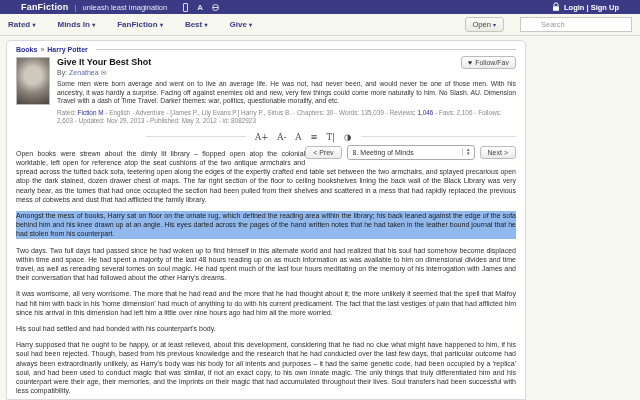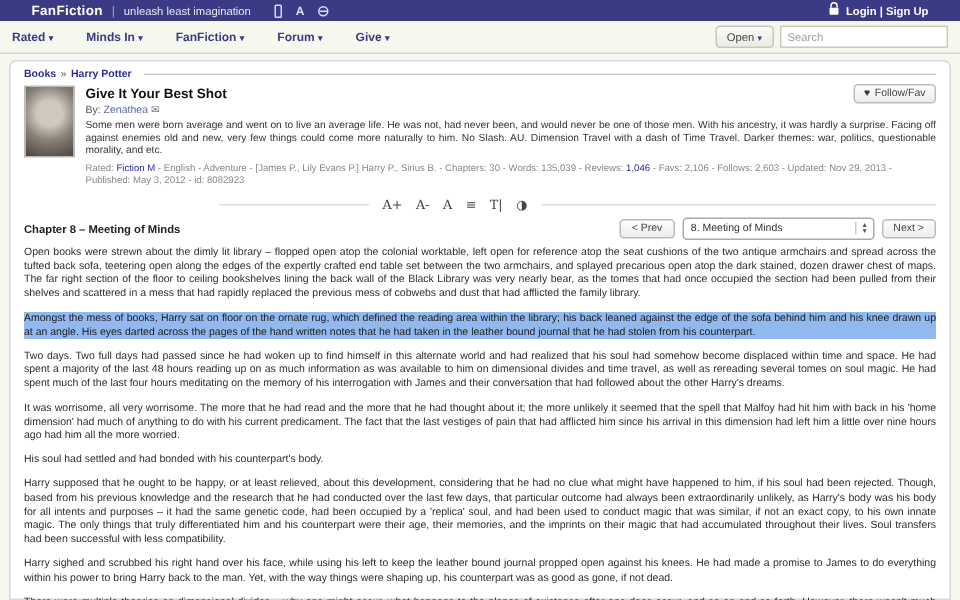--- a/index.html
+++ b/index.html
@@ -22,26 +22,26 @@
   .login { font-size:7.5px; font-weight:bold; color:#fff; }
 
   
   .menubar { position:absolute; top:14px; left:0; width:640px; height:22px; background:#f6f7ee;
              border-bottom:1px solid #d9d9cf; display:flex; align-items:center; padding:0 8px; }
   .menu-item { font-size:8px; color:#3b3b85; font-weight:bold; margin-right:22px; }
   .caret { font-size:6px; color:#3b3b85; }
   .menubar-right { margin-left:auto; display:flex; align-items:center; gap:4px; }
   .story-btn { font-size:7.5px; color:#444; background:linear-gradient(#fafaf7,#ebebe4); border:1px solid #c6c6bc;
                border-radius:3px; padding:2px 7px; }
-  .search-input { width:112px; height:15px; font-size:7.5px; border:1px solid #c9c9c0; background:#fff; padding:0 4px;
-                  font-family:"Liberation Sans", sans-serif; color:#333; }
+  .search-input { width:112px; height:15px; font-size:7.5px; border:1px solid #c9c9c0; background:#fff; padding:0 20px;
+                  font-family:"Liberation Sans", sans-serif; color:#333;margin-left:12px; }
   .search-input::placeholder { color:#999; }
 
   
-  .panel { position:absolute; top:40px; left:6px; width:628px; height:360px; background:#fff;
+  .panel { position:absolute; top:40px; left:6px; width:520px; height:360px; background:#fff;
            border:1px solid #d8d8d8; border-radius:5px 5px 0 0; padding:5px 9px 0 9px; }
   .crumb-row { display:flex; align-items:center; }
   .crumb { font-size:7px; color:#2b2b9a; font-weight:bold; }
   .crumb-sep { font-size:7px; color:#555; margin:0 3px; }
   .crumb-line { flex:1; border-top:1px solid #ccc; margin-left:8px; }
 
   .followfav { position:absolute; top:15px; right:9px; font-size:7px; color:#444;
                background:linear-gradient(#fdfdfd,#ececec); border:1px solid #bbb; border-radius:3px;
                padding:2px 6px; display:flex; align-items:center; gap:3px; }
   .heart { color:#333; font-size:7px; }
@@ -97,21 +97,21 @@
         </svg>
     </span>
     <a class="login">Login | Sign Up</a>
   </span>
 </div>
 
 <div class="menubar">
   <a class="menu-item"><span>Rated</span> <span class="caret">▾</span></a>
   <a class="menu-item"><span>Minds In</span> <span class="caret">▾</span></a>
   <a class="menu-item"><span>FanFiction</span> <span class="caret">▾</span></a>
-  <a class="menu-item"><span>Forum</span> <span class="caret">▾</span></a>
+  <a class="menu-item"><span>Best</span> <span class="caret">▾</span></a>
   <a class="menu-item"><span>Give</span> <span class="caret">▾</span></a>
   <span class="menubar-right">
     <a class="story-btn"><span>Open</span> <span class="caret">▾</span></a>
     <input class="search-input" type="text" placeholder="Search" style="">
   </span>
 </div>
 
 <div class="panel">
   <div class="crumb-row">
     <a class="crumb">Books</a>
@@ -155,21 +155,20 @@
     <div class="chap-select">
       <span>8. Meeting of Minds</span>
       <span class="stepper">
         <span>▲</span>
         <span>▼</span>
       </span>
     </div>
     <a class="navbtn">Next &gt;</a>
   </div>
 
-  <div class="chap-heading">Chapter 8 – Meeting of Minds</div>
 
   <div class="story-text">
     <p>Open books were strewn about the dimly lit library – flopped open atop the colonial worktable, left open for reference atop the seat cushions of the two antique armchairs and spread across the tufted back sofa, teetering open along the edges of the expertly crafted end table set between the two armchairs, and splayed precarious open atop the dark stained, dozen drawer chest of maps. The far right section of the floor to ceiling bookshelves lining the back wall of the Black Library was very nearly bear, as the tomes that had once occupied the section had been pulled from their shelves and scattered in a mess that had rapidly replaced the previous mess of cobwebs and dust that had afflicted the family library.</p>
     <p class="selected">Amongst the mess of books, Harry sat on floor on the ornate rug, which defined the reading area within the library; his back leaned against the edge of the sofa behind him and his knee drawn up at an angle. His eyes darted across the pages of the hand written notes that he had taken in the leather bound journal that he had stolen from his counterpart.</p>
     <p>Two days. Two full days had passed since he had woken up to find himself in this alternate world and had realized that his soul had somehow become displaced within time and space. He had spent a majority of the last 48 hours reading up on as much information as was available to him on dimensional divides and time travel, as well as rereading several tomes on soul magic. He had spent much of the last four hours meditating on the memory of his interrogation with James and their conversation that had followed about the other Harry's dreams.</p>
     <p>It was worrisome, all very worrisome. The more that he had read and the more that he had thought about it; the more unlikely it seemed that the spell that Malfoy had hit him with back in his 'home dimension' had much of anything to do with his current predicament. The fact that the last vestiges of pain that had afflicted him since his arrival in this dimension had left him a little over nine hours ago had him all the more worried.</p>
     <p>His soul had settled and had bonded with his counterpart's body.</p>
     <p>Harry supposed that he ought to be happy, or at least relieved, about this development, considering that he had no clue what might have happened to him, if his soul had been rejected. Though, based from his previous knowledge and the research that he had conducted over the last few days, that particular outcome had always been extraordinarily unlikely, as Harry's body was his body for all intents and purposes – it had the same genetic code, had been occupied by a 'replica' soul, and had been used to conduct magic that was similar, if not an exact copy, to his own innate magic. The only things that truly differentiated him and his counterpart were their age, their memories, and the imprints on their magic that had accumulated throughout their lives. Soul transfers had been successful with less compatibility.</p>
     <p>Harry sighed and scrubbed his right hand over his face, while using his left to keep the leather bound journal propped open against his knees. He had made a promise to James to do everything within his power to bring Harry back to the man. Yet, with the way things were shaping up, his counterpart was as good as gone, if not dead.</p>
     <p>There were multiple theories on dimensional divides – why one might occur, what happens to the planes of existence after one does occur, and so on and so forth. However, there wasn't much research or actual experimentation done on the subject; at least not by wizards, or so the few books that Harry had access to at the moment claimed. If he remembered correctly, muggles did have a whole branch of science dedicated to the understanding of space and time, as well as proving the concept of alternate dimensions. Even if he were able to obtain a book or two on what the muggles had come up with on the subject, though, he doubted that he would find the information very useful or applicable to</p>

